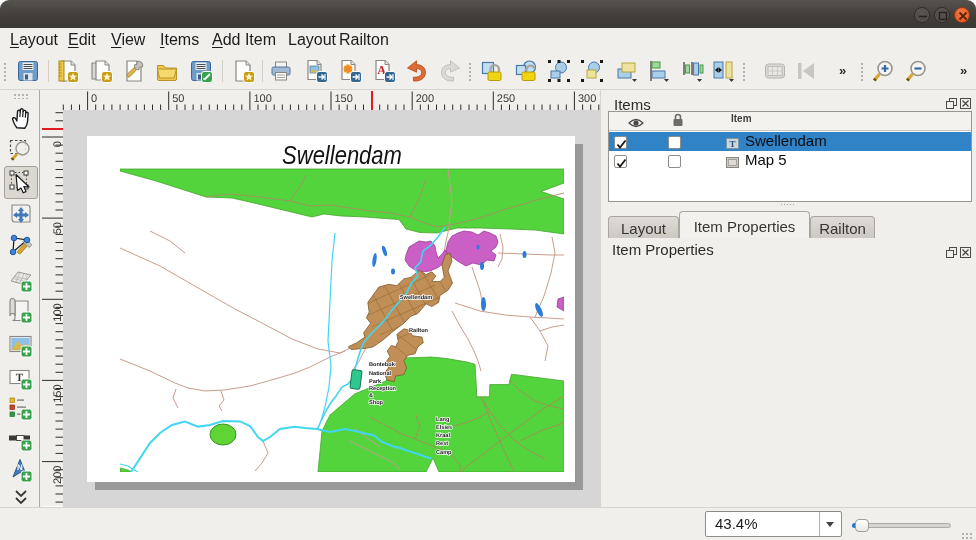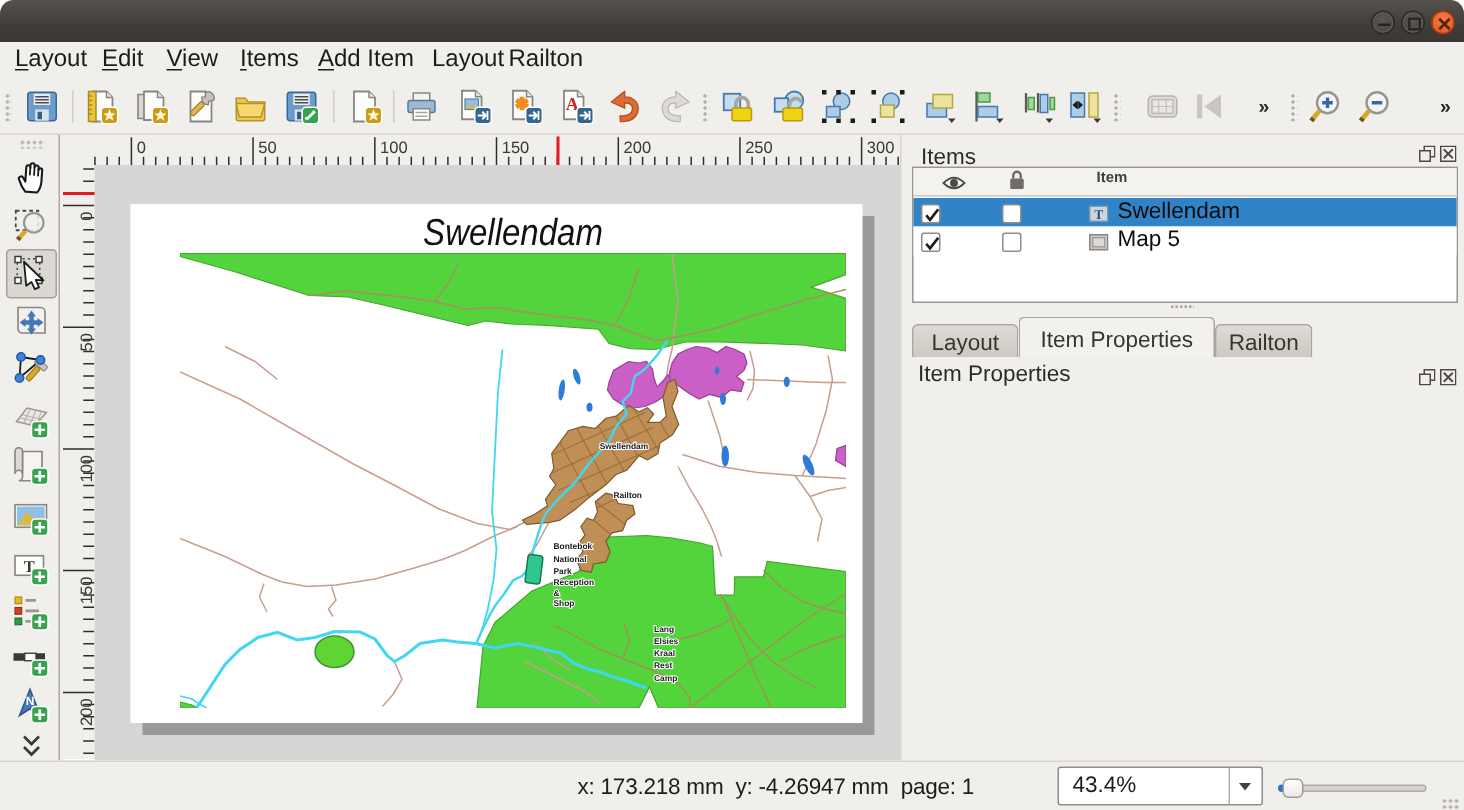--- a/index.html
+++ b/index.html
@@ -701,21 +701,20 @@
   <div class="docktitle abs" style="left:612px; top:241px;">Item Properties</div>
   <div class="dockbtn" style="left:946px; top:244px;"><svg width="11" height="11">
         <rect x="3.5" y="0.5" width="7" height="7" fill="none" stroke="#4e4b47"></rect>
         <rect x="0.5" y="3.5" width="7" height="7" fill="#f0efeb" stroke="#4e4b47"></rect>
       </svg></div>
   <div class="dockbtn" style="left:960px; top:244px;"><svg width="11" height="11">
         <rect x="0.5" y="0.5" width="10" height="10" fill="none" stroke="#4e4b47"></rect>
         <path d="M2.5,2.5 l6,6 M8.5,2.5 l-6,6" stroke="#4e4b47" stroke-width="1.3"></path>
       </svg></div>
   <div id="statusbar">
-    <div id="coords">x: 173.218 mm&nbsp; y: -4.26947 mm&nbsp; page: 1</div>
     <div id="combo">
         <span>43.4%</span>
         <div id="combobtn"></div>
       </div>
     <div id="slider"></div>
       <div id="sliderfill"></div>
       <div id="sliderhandle"></div>
     <div id="grip"></div>
   </div>
 </div>

